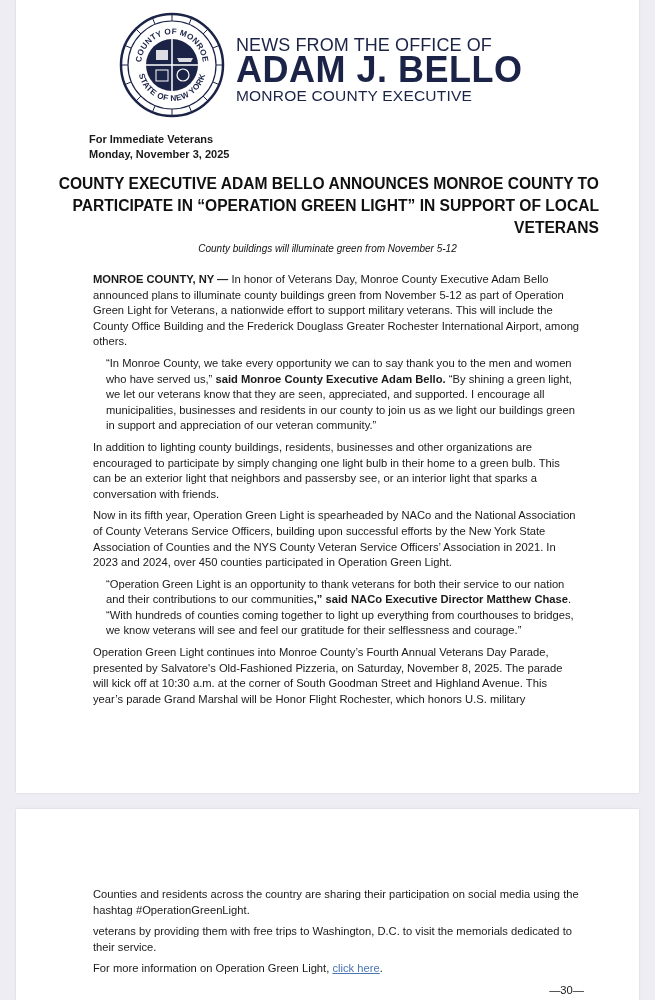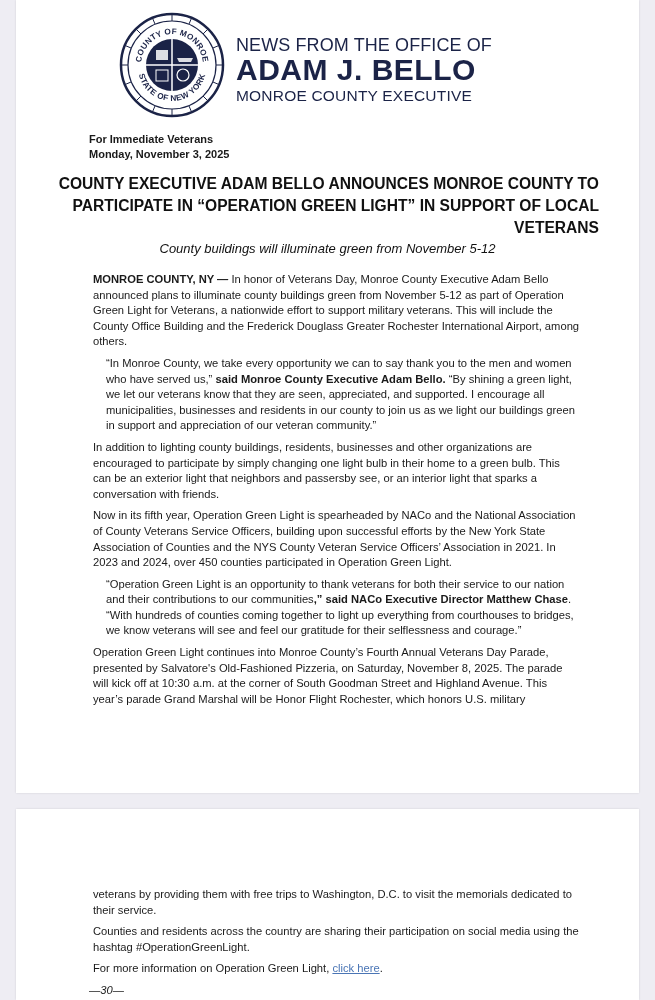--- a/index.html
+++ b/index.html
@@ -14,32 +14,32 @@
     background: #ffffff;
     box-shadow: 0 0 2px rgba(0,0,0,0.12);
   }
   #page1 { top: 0; height: 793px; }
   #page2 { top: 809px; height: 191px; }
 
   .header { position: absolute; left: 103px; top: 12px; width: 460px; height: 110px; }
   .seal { position: absolute; left: 0; top: 0; width: 106px; height: 106px; }
   .hdr-text { position: absolute; left: 117px; top: 25px; color: #1b2347; }
   .hdr-line1 { font-size: 18px; letter-spacing: 0.1px; line-height: 17px; white-space: nowrap; }
-  .hdr-line2 { font-size: 30px; font-weight: bold; line-height: 30px; letter-spacing: 0.5px; white-space: nowrap; margin-top: 1px; }
+  .hdr-line2 { font-size: 36px; font-weight: bold; line-height: 30px; letter-spacing: 0.5px; white-space: nowrap; margin-top: 1px; }
   .hdr-line3 { font-size: 15.5px; letter-spacing: 0.2px; line-height: 18px; white-space: nowrap; margin-top: 2px;}
 
   .body-text { position: absolute; left: 73px; width: 495px; color: #1a1a1a; font-size: 11.2px; line-height: 15.6px; }
   .release { top: 132px; font-weight: bold; font-size: 11px; line-height: 15px; }
   .headline { position: absolute; left: 40px; width: 543px; top: 173px; text-align: right; font-weight: bold; font-size: 15.6px; line-height: 22px; color: #111; }
-  .subhead { position: absolute; left: 40px; width: 543px; top: 240px; text-align: center; font-style: italic; font-size: 13px; line-height: 18px; color: #111; }
+  .subhead { position: absolute; left: 40px; width: 543px; top: 240px; text-align: center; font-style: italic; font-size: 10px; line-height: 18px; color: #111; }
   p { margin: 4px; }
   .para { margin-bottom: 6px; }
   .quote { padding-left: 13px; padding-right: 4px; }
   .link { color: #4a75b5; text-decoration: underline; }
-  .endmark { text-align: left; margin-top: 4px; font-style: italic; }
+  .endmark { text-align: right; margin-top: 4px; }
   b { font-weight: bold; }
 </style>
 </head>
 <body>
 
 <div class="page" id="page1">
   <div class="header">
     <svg class="seal" viewBox="0 0 106 106">
       <defs>
         <path id="arcTop" d="M 22 53 A 31 31 0 0 1 84 53"></path>
@@ -99,18 +99,18 @@
     <p class="para quote"><span>“In Monroe County, we take every opportunity we can to say thank you to the men and women who have served us,” </span><b>said Monroe County Executive Adam Bello.</b><span> “By shining a green light, we let our veterans know that they are seen, appreciated, and supported. I encourage all municipalities, businesses and residents in our county to join us as we light our buildings green in support and appreciation of our veteran community.”</span></p>
     <p class="para">In addition to lighting county buildings, residents, businesses and other organizations are encouraged to participate by simply changing one light bulb in their home to a green bulb. This can be an exterior light that neighbors and passersby see, or an interior light that sparks a conversation with friends.</p>
     <p class="para">Now in its fifth year, Operation Green Light is spearheaded by NACo and the National Association of County Veterans Service Officers, building upon successful efforts by the New York State Association of Counties and the NYS County Veteran Service Officers’ Association in 2021. In 2023 and 2024, over 450 counties participated in Operation Green Light.</p>
     <p class="para quote"><span>“Operation Green Light is an opportunity to thank veterans for both their service to our nation and their contributions to our communities</span><b>,” said NACo Executive Director Matthew Chase</b><span>. “With hundreds of counties coming together to light up everything from courthouses to bridges, we know veterans will see and feel our gratitude for their selflessness and courage.”</span></p>
     <p class="para">Operation Green Light continues into Monroe County’s Fourth Annual Veterans Day Parade, presented by Salvatore's Old-Fashioned Pizzeria, on Saturday, November 8, 2025. The parade will kick off at 10:30 a.m. at the corner of South Goodman Street and Highland Avenue. This year’s parade Grand Marshal will be Honor Flight Rochester, which honors U.S. military</p>
   </div>
 </div>
 
 <div class="page" id="page2">
   <div class="body-text" style="top:74px;">
+    <p class="para">Counties and residents across the country are sharing their participation on social media using the hashtag #OperationGreenLight.</p>
     <p class="para">veterans by providing them with free trips to Washington, D.C. to visit the memorials dedicated to their service.</p>
-    <p class="para">Counties and residents across the country are sharing their participation on social media using the hashtag #OperationGreenLight.</p>
     <p class="para"><span>For more information on Operation Green Light, </span><a class="link">click here</a><span>.</span></p>
     <div class="endmark">—30—</div>
   </div>
 </div>
 
 </body></html>

